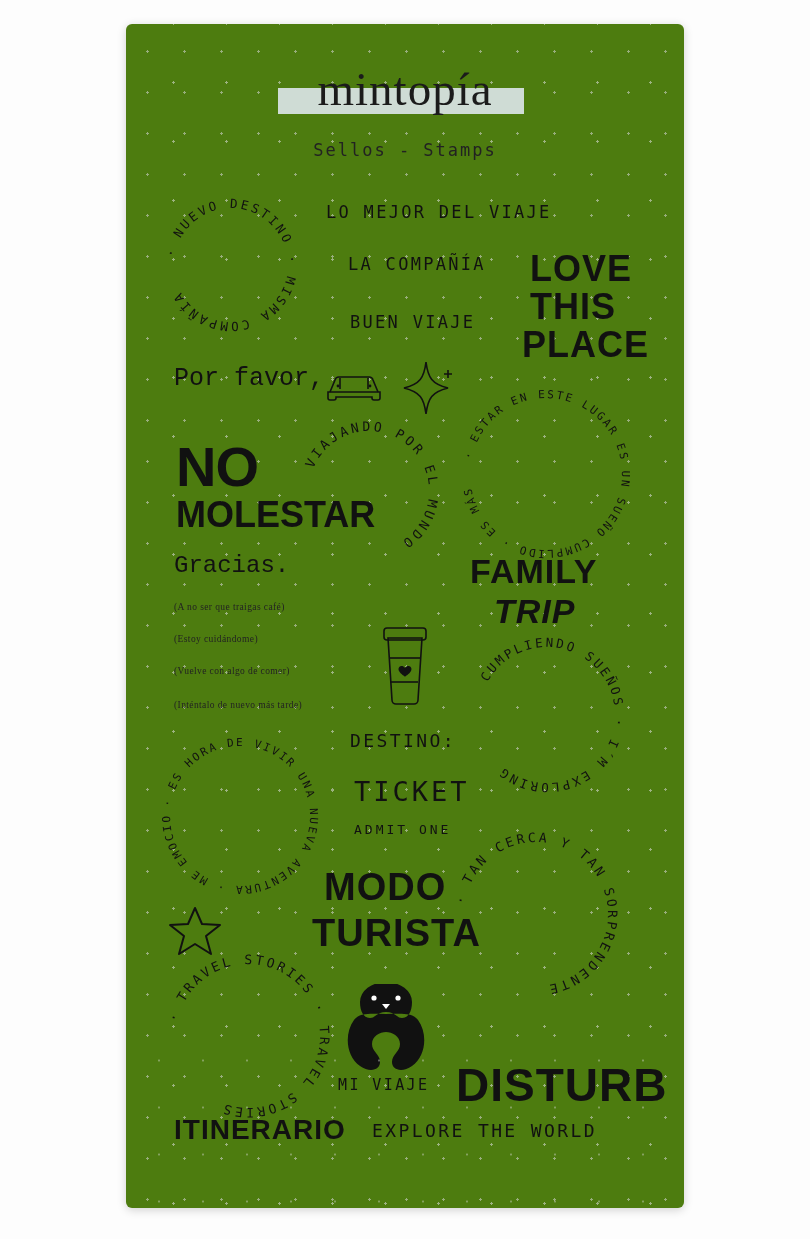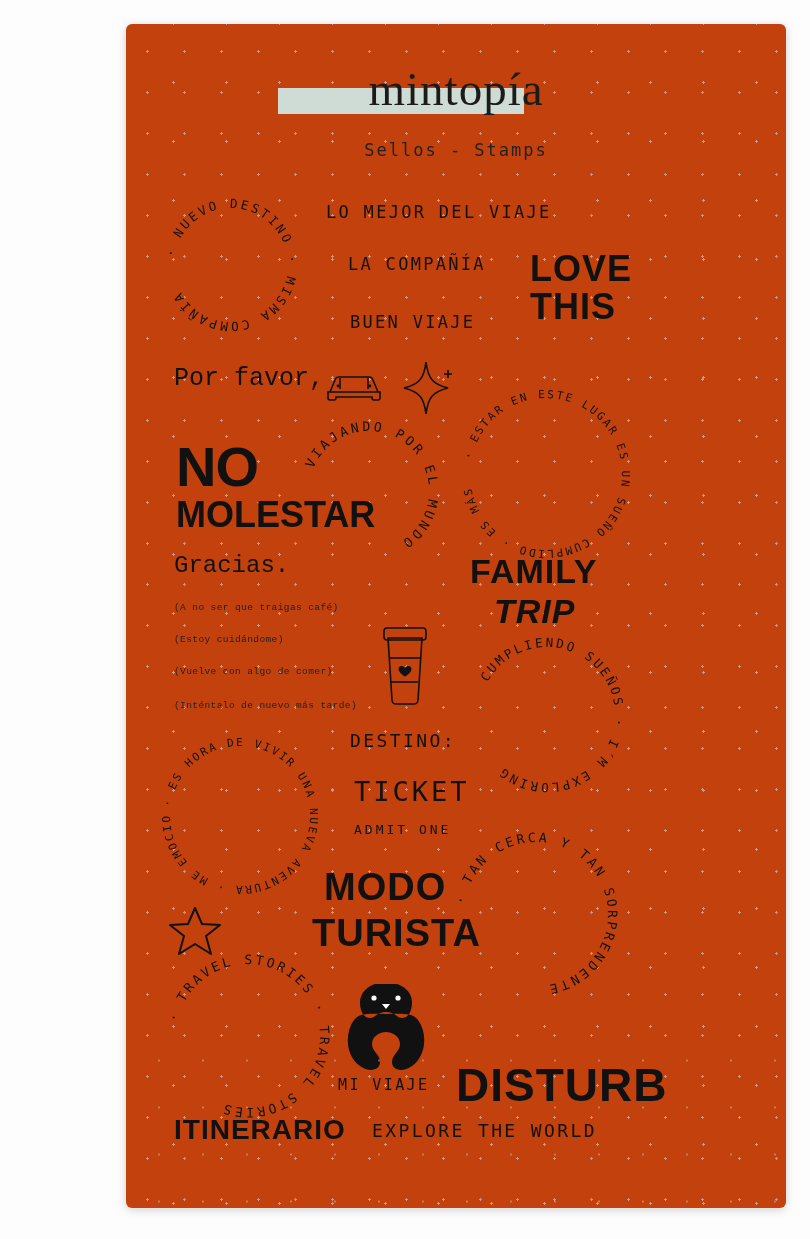--- a/index.html
+++ b/index.html
@@ -1,18 +1,18 @@
 <!DOCTYPE html>
 <html><head>
 <meta charset="utf-8">
 <style>
   html,body{margin:0;padding:0;background:#ffffff;}
   body{width:810px;height:1239px;font-family:"Liberation Sans",sans-serif;overflow:hidden;}
   .page{position:relative;width:810px;height:1239px;background:#fdfdfd;}
-  .sheet{position:absolute;left:126px;top:24px;width:660px;height:1184px;background:#c2410c;
+  .sheet{position:absolute;left:126px;top:24px;width:558px;height:1184px;background:#4d7c0f;
          border-radius:6px;box-shadow:0 2px 10px rgba(0,0,0,.18);overflow:hidden;}
   .speckle{position:absolute;inset:0;pointer-events:none;
     background-image:
       radial-gradient(circle, #d8d8d8 1px, transparent 1.2px),
       radial-gradient(circle, #e0e0e0 1px, transparent 1.2px);
     background-size:37px 41px, 53px 59px;
     background-position:3px 7px, 21px 29px;
     opacity:.55;}
   .speckle.bottomfade{background-image:radial-gradient(circle,#dcdcdc 1px,transparent 1.2px);
     background-size:44px 47px;background-position:11px 13px;opacity:.4;}
@@ -29,21 +29,21 @@
   .mono{font-family:"DejaVu Sans Mono",monospace;}
   .serif{font-family:Liberation Mono, monospace;}
   .sans{font-family:"Liberation Sans",sans-serif;}
 
   
   .ring{position:absolute;}
   .ring svg{display:block;overflow:visible;}
   .ring text{font-family:"DejaVu Sans Mono",monospace;fill:#111;}
   .fat{font-weight:bold;letter-spacing:-1px;}
 
-  .smallnote{font-family:Liberation Mono, monospace;font-size:9.5px;color:#222;letter-spacing:.4px;}
+  .smallnote{font-family:Liberation Serif, serif;font-size:9.5px;color:#222;letter-spacing:.4px;}
 
   .icon{position:absolute;}
 </style>
 </head>
 <body>
 
 <div class="page">
   <div class="sheet">
     <div class="speckle"></div>
 
@@ -59,20 +59,21 @@
         <text font-size="12.5" letter-spacing="2.6"><textPath href="#p1" startOffset="2%">· NUEVO DESTINO · MISMA COMPAÑÍA </textPath></text>
       </svg>
     </div>
 
     <div class="st mono" style="left:200px;top:178px;font-size:17px;letter-spacing:2.3px;">LO MEJOR DEL VIAJE</div>
     <div class="st mono" style="left:222px;top:230px;font-size:17px;letter-spacing:2.3px;">LA COMPAÑÍA</div>
     <div class="st mono" style="left:224px;top:288px;font-size:17px;letter-spacing:2.3px;">BUEN VIAJE</div>
 
     <div class="st sans fat" style="left:404px;top:224px;font-size:36px;letter-spacing:1px;">LOVE</div>
     <div class="st sans fat" style="left:404px;top:262px;font-size:36px;letter-spacing:1px;">THIS</div>
+    <div class="st sans fat" style="left:396px;top:300px;font-size:36px;letter-spacing:1px;">PLACE</div>
 
     <div class="st serif" style="left:48px;top:340px;font-size:25px;">Por favor,</div>
     <div class="st sans" style="left:50px;top:410px;font-size:56px;font-weight:bold;letter-spacing:-1px;">NO</div>
     <div class="st sans" style="left:50px;top:470px;font-size:36px;font-weight:bold;letter-spacing:0px;text-align:center;">MOLESTAR</div>
     <div class="st serif" style="left:48px;top:528px;font-size:24px;">Gracias.</div>
 
     <div class="st smallnote" style="left:48px;top:578px;">(A no ser que traigas café)</div>
     <div class="st smallnote" style="left:48px;top:610px;">(Estoy cuidándome)</div>
     <div class="st smallnote" style="left:48px;top:642px;">(Vuelve con algo de comer)</div>
     <div class="st smallnote" style="left:48px;top:676px;">(Inténtalo de nuevo más tarde)</div>

